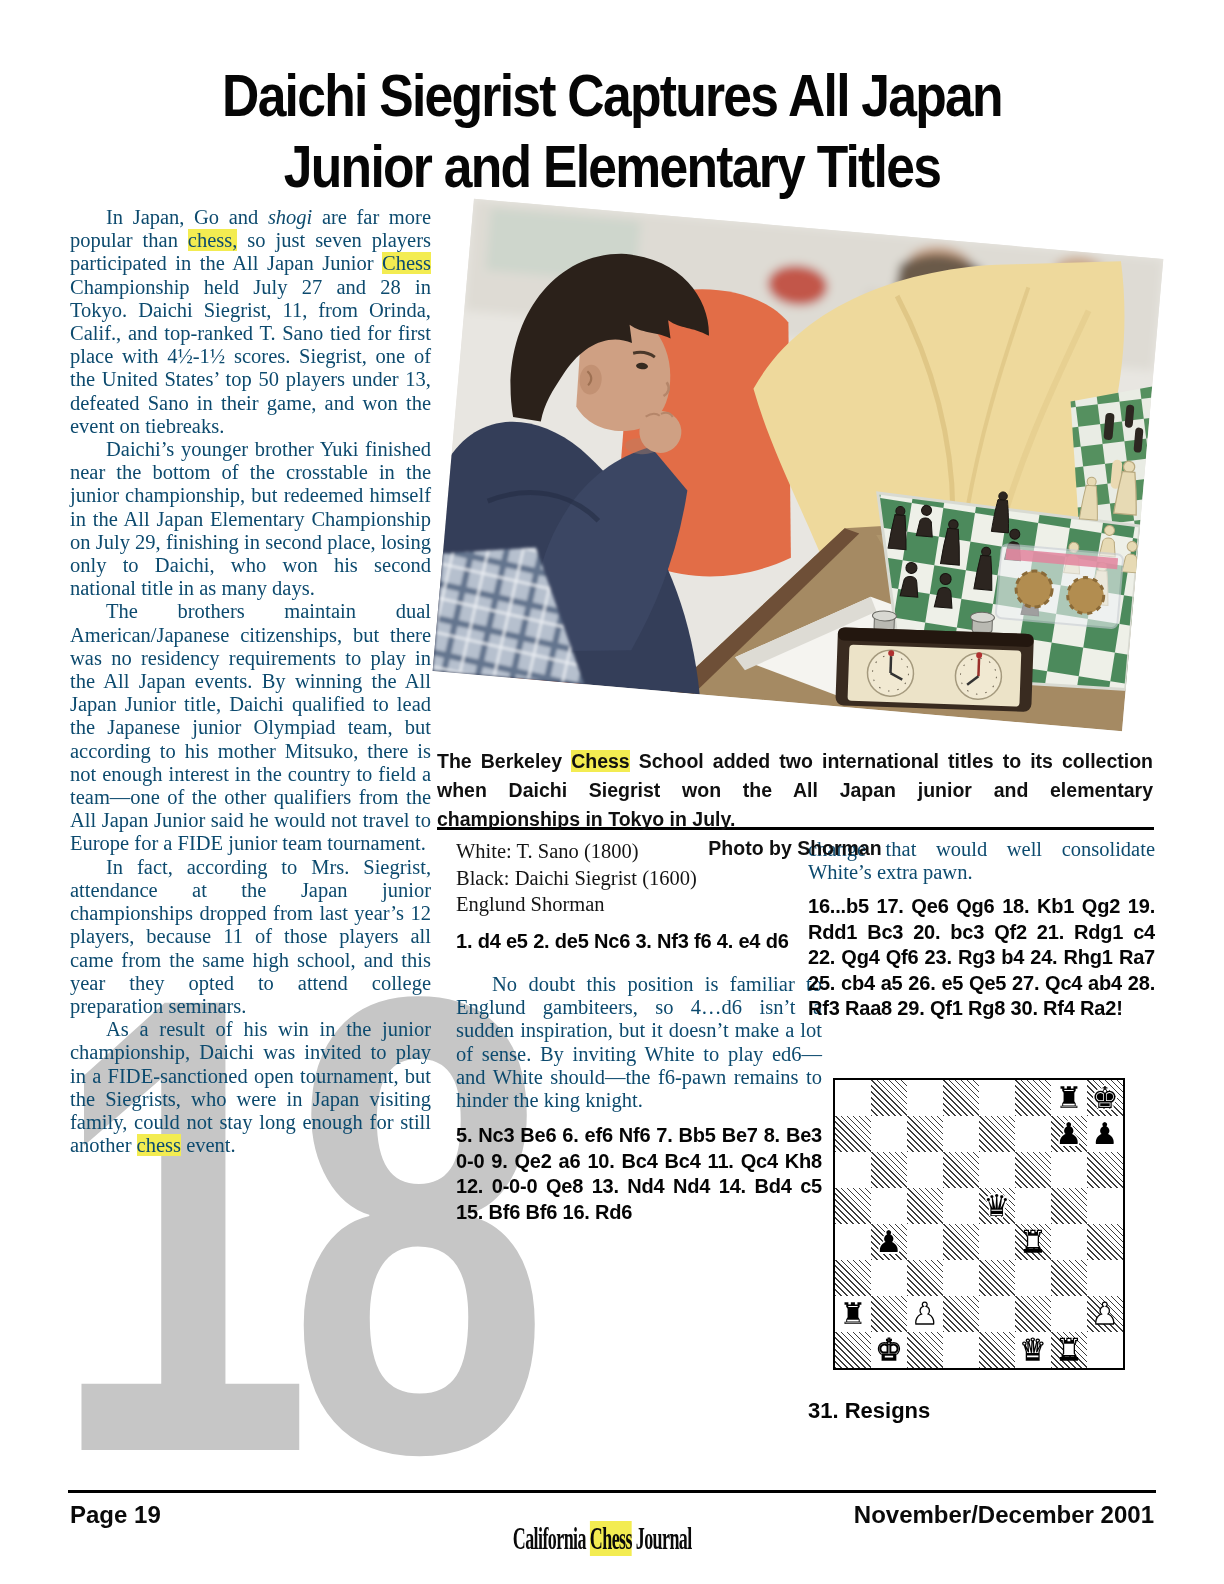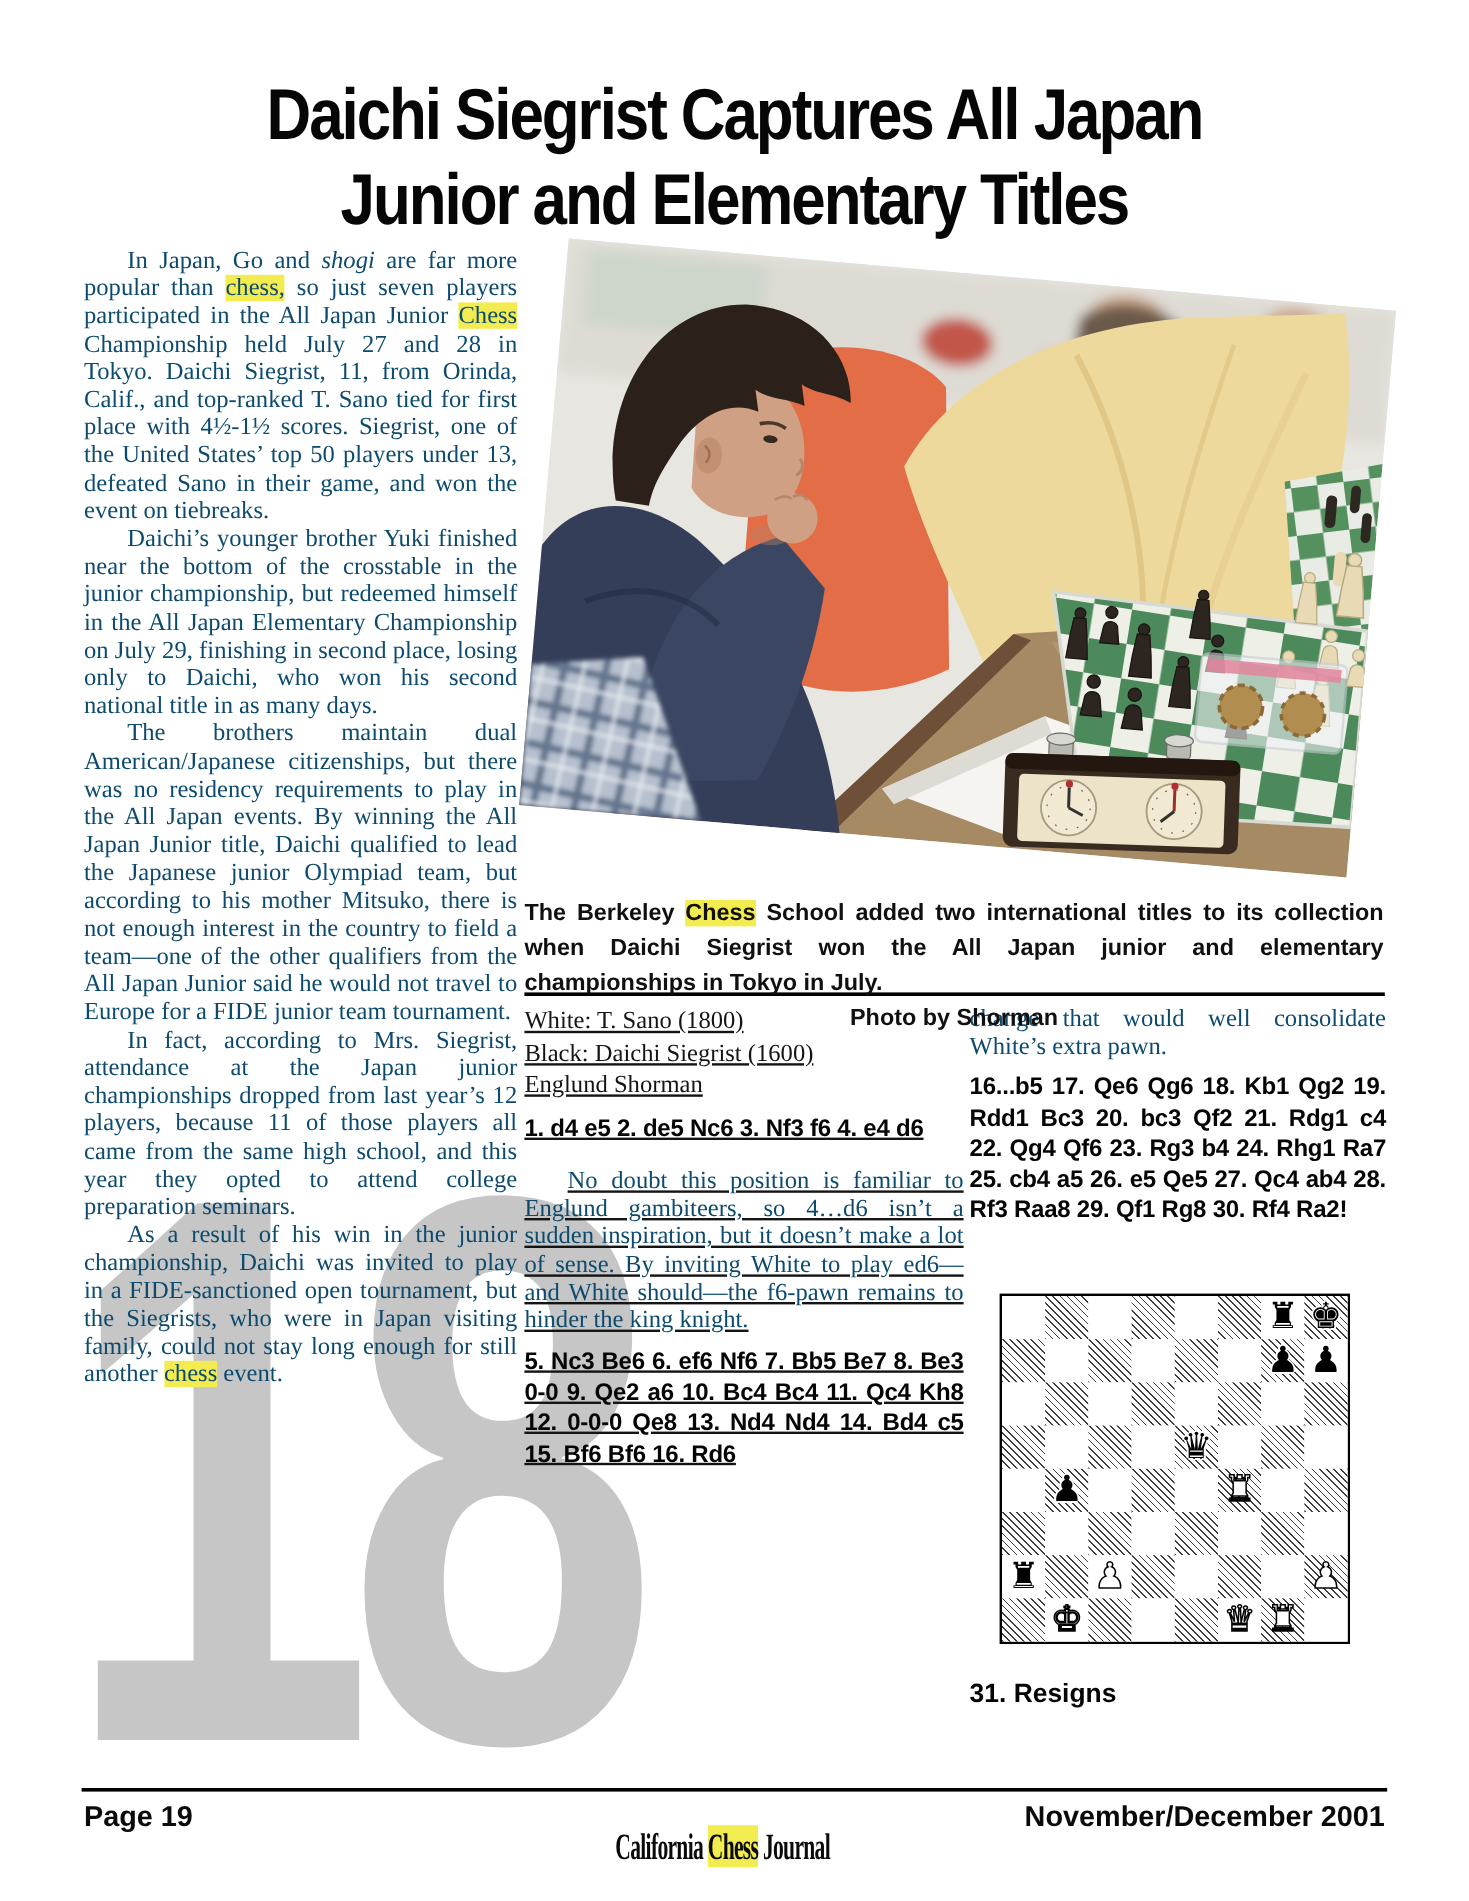--- a/index.html
+++ b/index.html
@@ -16,21 +16,21 @@
     color:#c6c6c6; transform:scaleX(0.72); transform-origin:left top;
   }
   .layer { position:absolute; z-index:2; }
   .title {
     position:absolute; z-index:2; top:60px; left:0; width:1224px; text-align:center;
     font-family:"Liberation Sans", sans-serif; font-weight:700;
     font-size:60px; line-height:71px; letter-spacing:-2px; color:#060606;
     transform:scaleX(0.86); transform-origin:50% 0;
   }
   .col-left  { left:70px;  top:206px; width:361px; }
-  .col-mid   { left:437px; top:838px; width:366px;text-decoration:underline; }
+  .col-mid   { left:456px; top:838px; width:366px; }
   .col-right { left:808px; top:838px; width:347px; }
   .body-text {
     font-size:20.5px; line-height:23.2px; text-align:justify; color:#0c4a6e;
   }
   .body-text.indent { text-indent:36px; }
   .hl { background:#f3ec51; }
   .it { font-style:italic; }
   .photo-wrap {
     position:absolute; z-index:2; left:452px; top:228px; width:692px; height:474px;
     transform:rotate(5deg); transform-origin:50% 50%; overflow:hidden;

